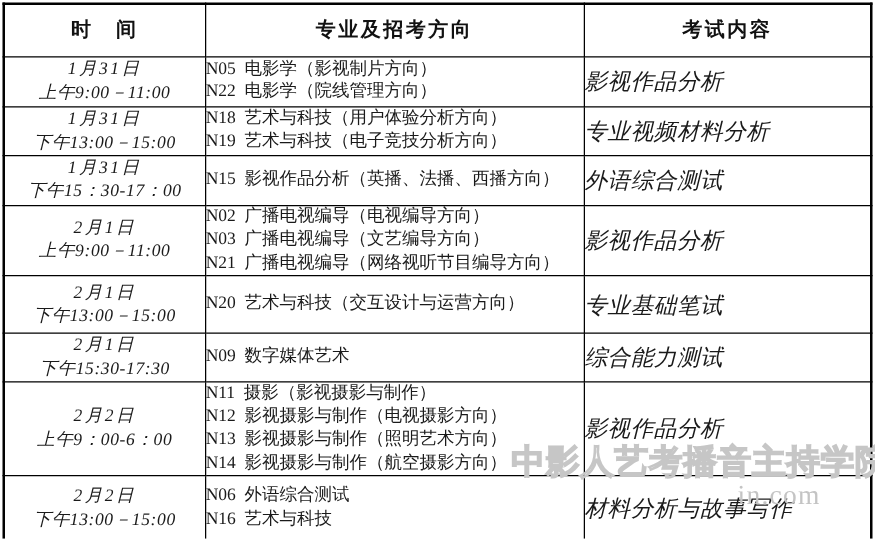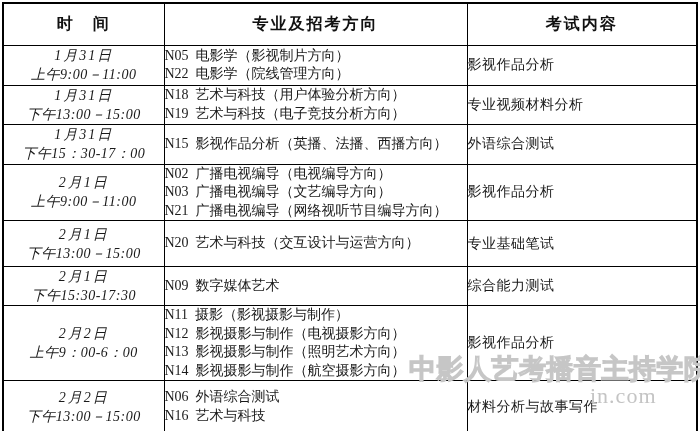--- a/index.html
+++ b/index.html
@@ -45,23 +45,24 @@
   td.time-cell .date-line { letter-spacing: 2px; }
   td.time-cell .time-line { letter-spacing: 0.5px; }
   td.major-cell {
     font-size: 14px;
     line-height: 18.5px;
     padding-left: 9px;
     margin-left: 36px;
   }
   td.major-cell .major-line { white-space: pre; }
   td.content-cell {
-    font-size: 14px;
+    font-size: 18px;
     padding-left: 11px;
     letter-spacing: 0.5px;
+    font-style: italic;
   }
   .wm-line1 {
     position: absolute;
     left: 409px;
     top: 351px;
     font-family: "Liberation Sans", "DejaVu Sans", sans-serif;
     font-size: 27px;
     font-weight: bold;
     letter-spacing: 0.5px;
     white-space: nowrap;

